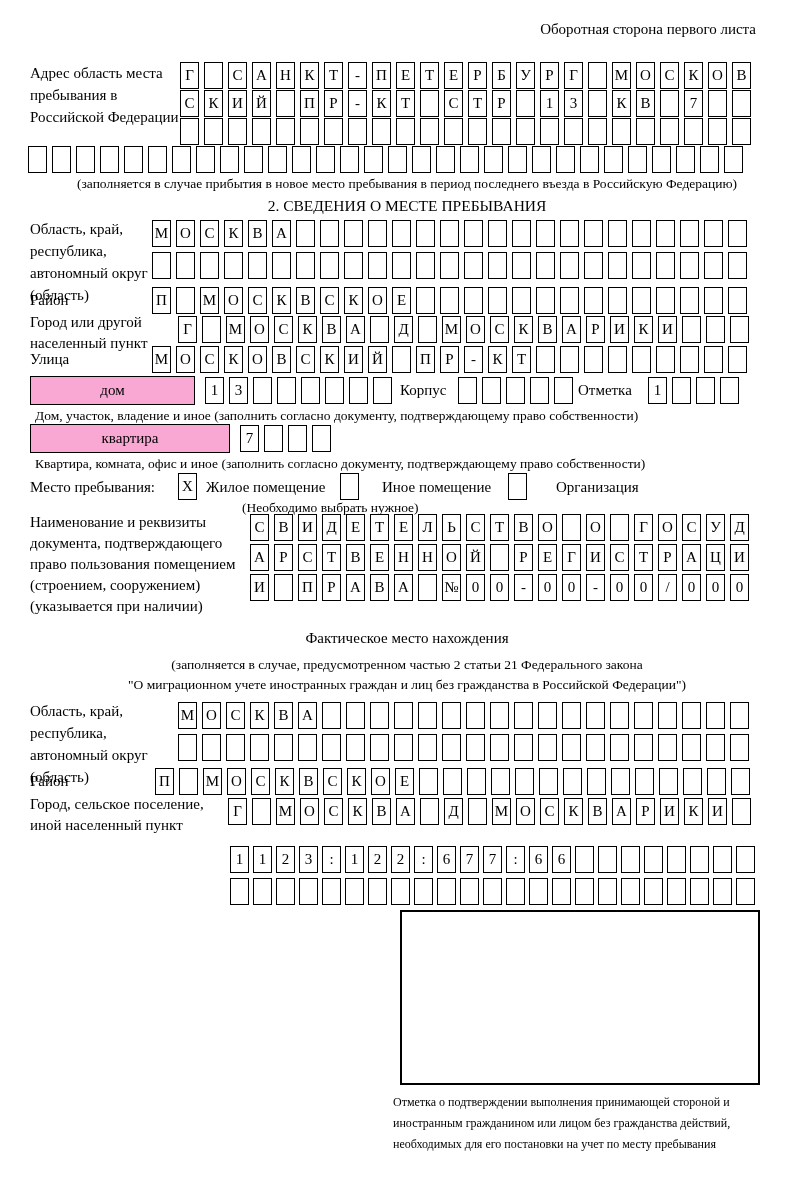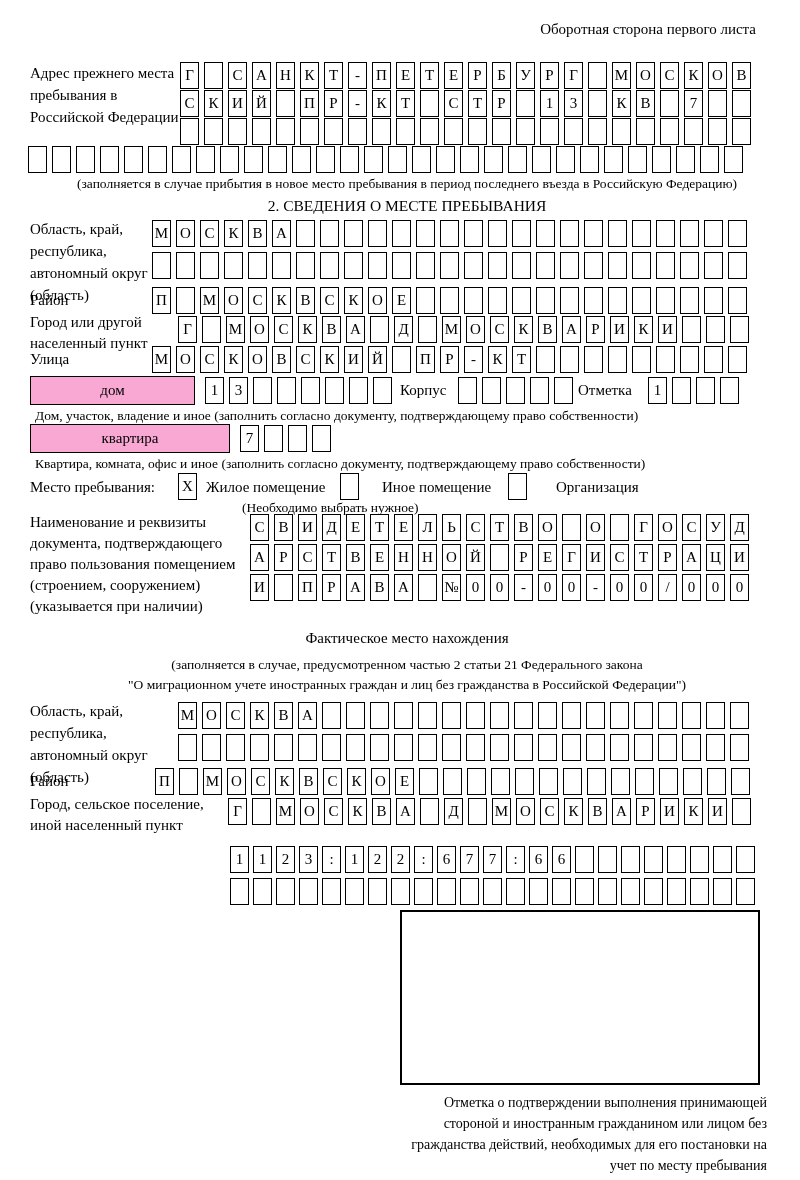--- a/index.html
+++ b/index.html
@@ -19,21 +19,21 @@
   .bold{font-weight:normal;}
   .stamp{border:2px solid #000;box-sizing:border-box;background:#fff;}
 </style>
 </head>
 <body>
 
 <div id="page">
 
   <div class="abs lbl" style="top:18px;right:58px;">Оборотная сторона первого листа</div>
 
-  <div class="abs lbl" style="left:30px;top:62px;width:150px;">Адрес прежнего места пребывания в Российской Федерации</div>
+  <div class="abs lbl" style="left:30px;top:62px;width:150px;">Адрес область места пребывания в Российской Федерации</div>
   <div class="boxrow" style="left:180px;top:62px;">
       <span class="cb">Г</span>
       <span class="cb"></span>
       <span class="cb">С</span>
       <span class="cb">А</span>
       <span class="cb">Н</span>
       <span class="cb">К</span>
       <span class="cb">Т</span>
       <span class="cb">-</span>
       <span class="cb">П</span>
@@ -558,15 +558,15 @@
       <span class="cb"></span>
       <span class="cb"></span>
       <span class="cb"></span>
       <span class="cb"></span>
       <span class="cb"></span>
       <span class="cb"></span>
       <span class="cb"></span>
     </div>
 
   <div class="stamp abs" style="left:400px;top:910px;width:360px;height:175px;"></div>
-  <div class="abs" style="left:393px;top:1092px;width:374px;text-align:right;font-size:14px;line-height:21px;">Отметка о подтверждении выполнения принимающей стороной и иностранным гражданином или лицом без гражданства действий, необходимых для его постановки на учет по месту пребывания</div>
+  <div class="abs" style="left:393px;top:1092px;width:374px;text-align:left;font-size:12px;line-height:21px;">Отметка о подтверждении выполнения принимающей стороной и иностранным гражданином или лицом без гражданства действий, необходимых для его постановки на учет по месту пребывания</div>
 
 </div>
 
 </body></html>

